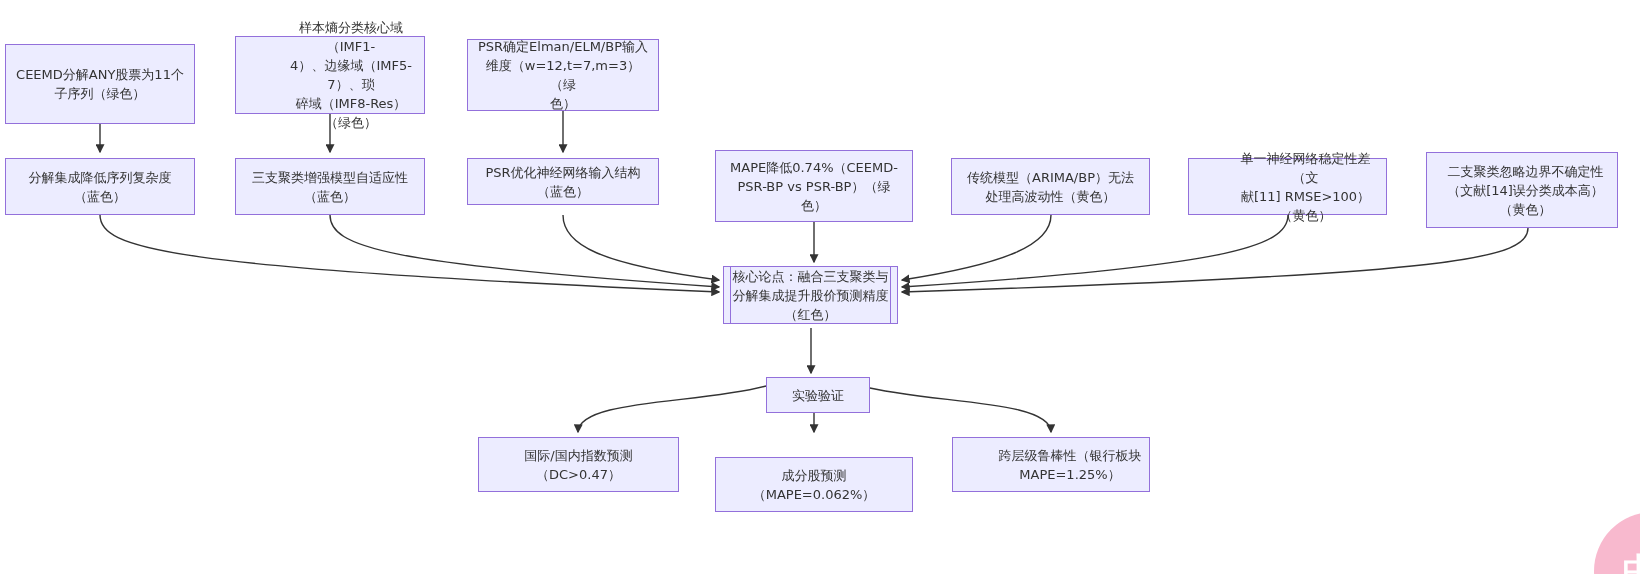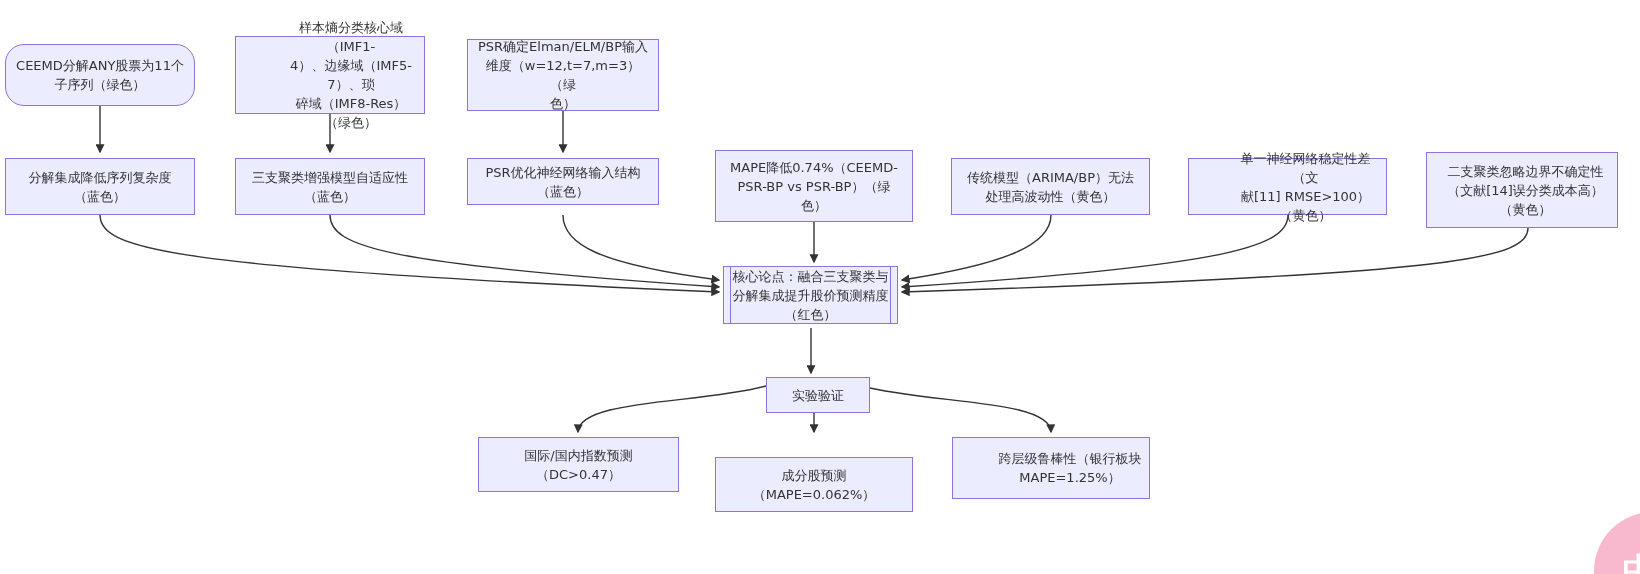--- a/index.html
+++ b/index.html
@@ -87,21 +87,21 @@
       <path d="M1528,228 C1528,258 1465,274 902,292" marker-end="url(#arrow)"></path>
 
       <path d="M811,328 L811,373" marker-end="url(#arrow)"></path>
 
       <path d="M766,386 C700,404 579,399 578,432" marker-end="url(#arrow)"></path>
       <path d="M814,413 L814,432" marker-end="url(#arrow)"></path>
       <path d="M862,386 C928,404 1050,399 1051,432" marker-end="url(#arrow)"></path>
     </g>
   </svg>
 
-  <div class="node" style="left:5px;   top:44px;  width:190px; height:62px;border-radius:19px;">CEEMD分解ANY股票为11个
+  <div class="node" style="left:5px;   top:44px;  width:190px; height:80px;">CEEMD分解ANY股票为11个
 子序列（绿色）</div>
 
   <div class="node" style="left:235px; top:36px;  width:190px; height:78px;padding-left:48px;">样本熵分类核心域（IMF1-
 4）、边缘域（IMF5-7）、琐
 碎域（IMF8-Res）（绿色）</div>
 
   <div class="node" style="left:467px; top:39px;  width:192px; height:72px;">PSR确定Elman/ELM/BP输入
 维度（w=12,t=7,m=3）（绿
 色）</div>
 
@@ -133,20 +133,20 @@
 （红色）</div>
 
   <div class="node" style="left:766px; top:377px; width:104px; height:36px;">实验验证</div>
 
   <div class="node" style="left:478px; top:437px; width:201px; height:55px;">国际/国内指数预测
 （DC&gt;0.47）</div>
 
   <div class="node" style="left:715px; top:457px; width:198px; height:55px;">成分股预测
 （MAPE=0.062%）</div>
 
-  <div class="node" style="left:952px; top:437px; width:198px; height:62px;padding-left:44px;">跨层级鲁棒性（银行板块
+  <div class="node" style="left:952px; top:437px; width:198px; height:55px;padding-left:44px;">跨层级鲁棒性（银行板块
 MAPE=1.25%）</div>
 
   <div id="translate-btn">
     <span>中A</span>
   </div>
 
 </div>
 
 </body></html>

